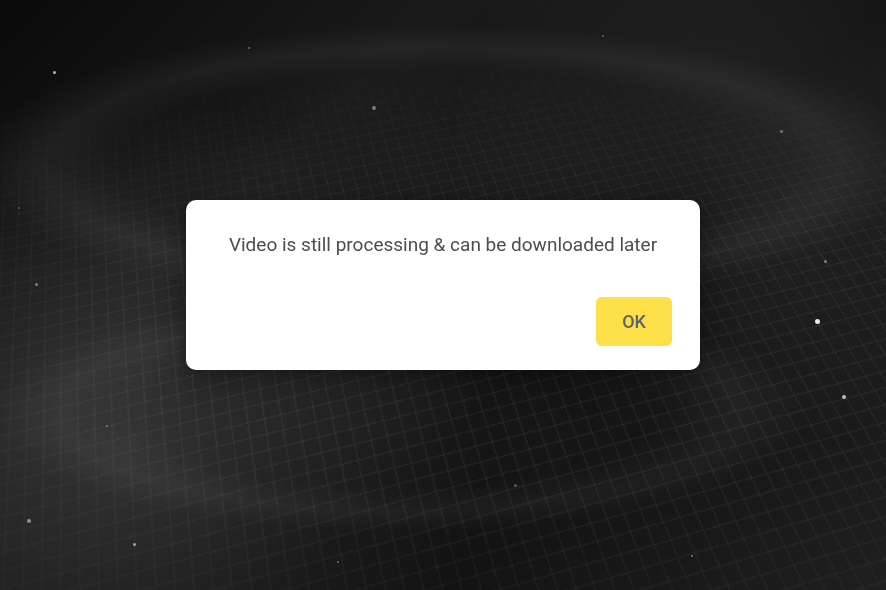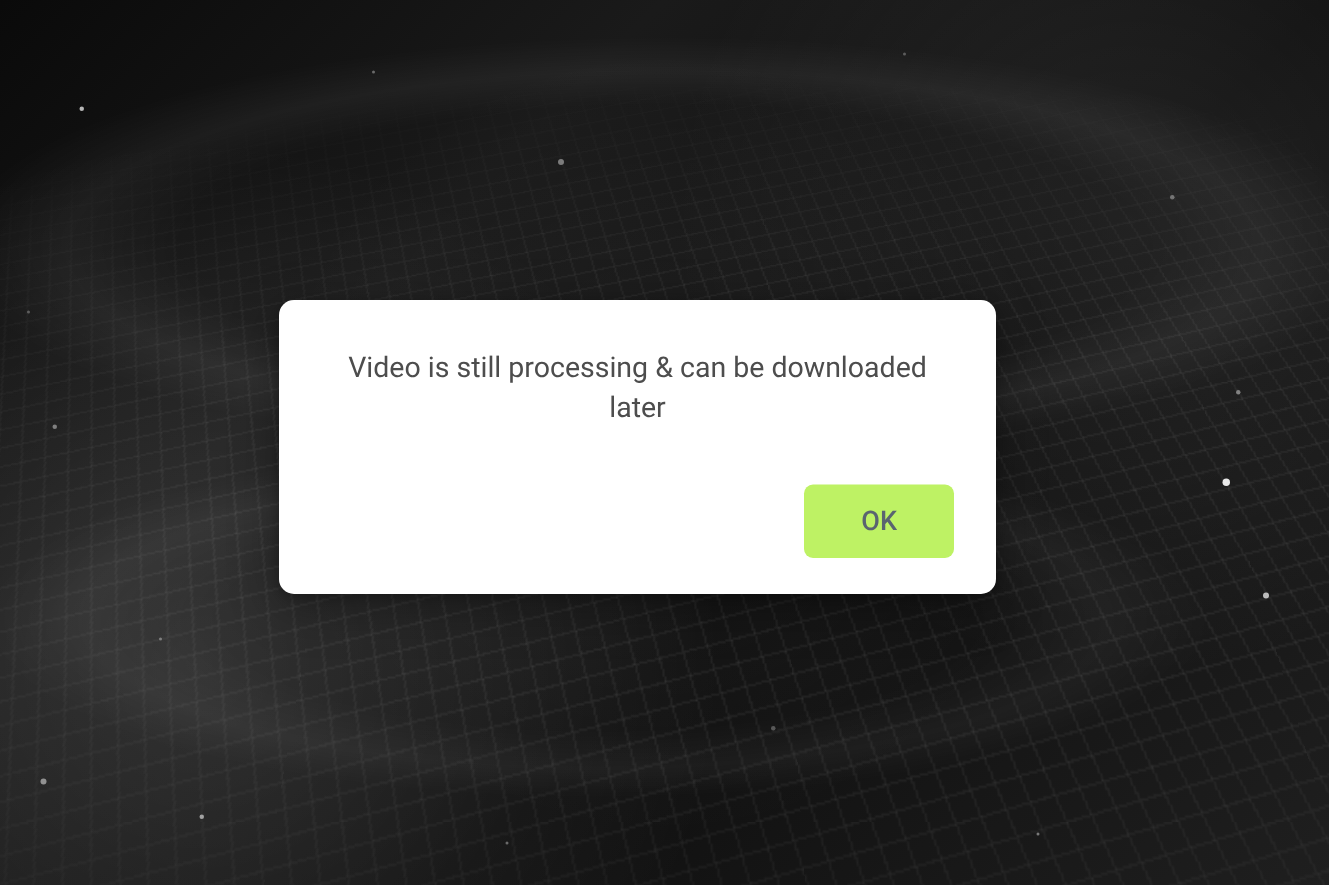--- a/index.html
+++ b/index.html
@@ -74,21 +74,21 @@
     .p12 { width: 2px; height: 2px; top: 95%; left: 38%; opacity: 0.5; }
     .p13 { width: 3px; height: 3px; top: 82%; left: 58%; opacity: 0.4; }
     .p14 { width: 2px; height: 2px; top: 94%; left: 78%; opacity: 0.6; }
     .p15 { width: 2px; height: 2px; top: 35%; left: 2%; opacity: 0.4; }
     .p16 { width: 3px; height: 3px; top: 44%; left: 93%; opacity: 0.6; }
 
     .dialog {
       position: absolute;
       left: 186px;
       top: 200px;
-      width: 478px;
+      width: 514px;
       background: #ffffff;
       border-radius: 10px;
       box-shadow: 0 8px 32px rgba(0,0,0,0.35), 0 2px 8px rgba(0,0,0,0.2);
       padding: 32px 28px 24px 28px;
       display: flex;
       flex-direction: column;
     }
     
     .dialog-message {
       font-size: 19px;
@@ -98,24 +98,24 @@
       margin-bottom: 38px;
       font-weight: 400;
     }
     
     .dialog-actions {
       display: flex;
       justify-content: flex-end;
     }
     
     .ok-button {
-      background: #bef264;
+      background: #fde047;
       border: none;
       border-radius: 6px;
-      padding: 14px 38px;
+      padding: 14px 26px;
       font-size: 18px;
       color: #5a6470;
       font-weight: 500;
       cursor: pointer;
       font-family: inherit;
     }
   </style>
 </head>
 <body>
 

